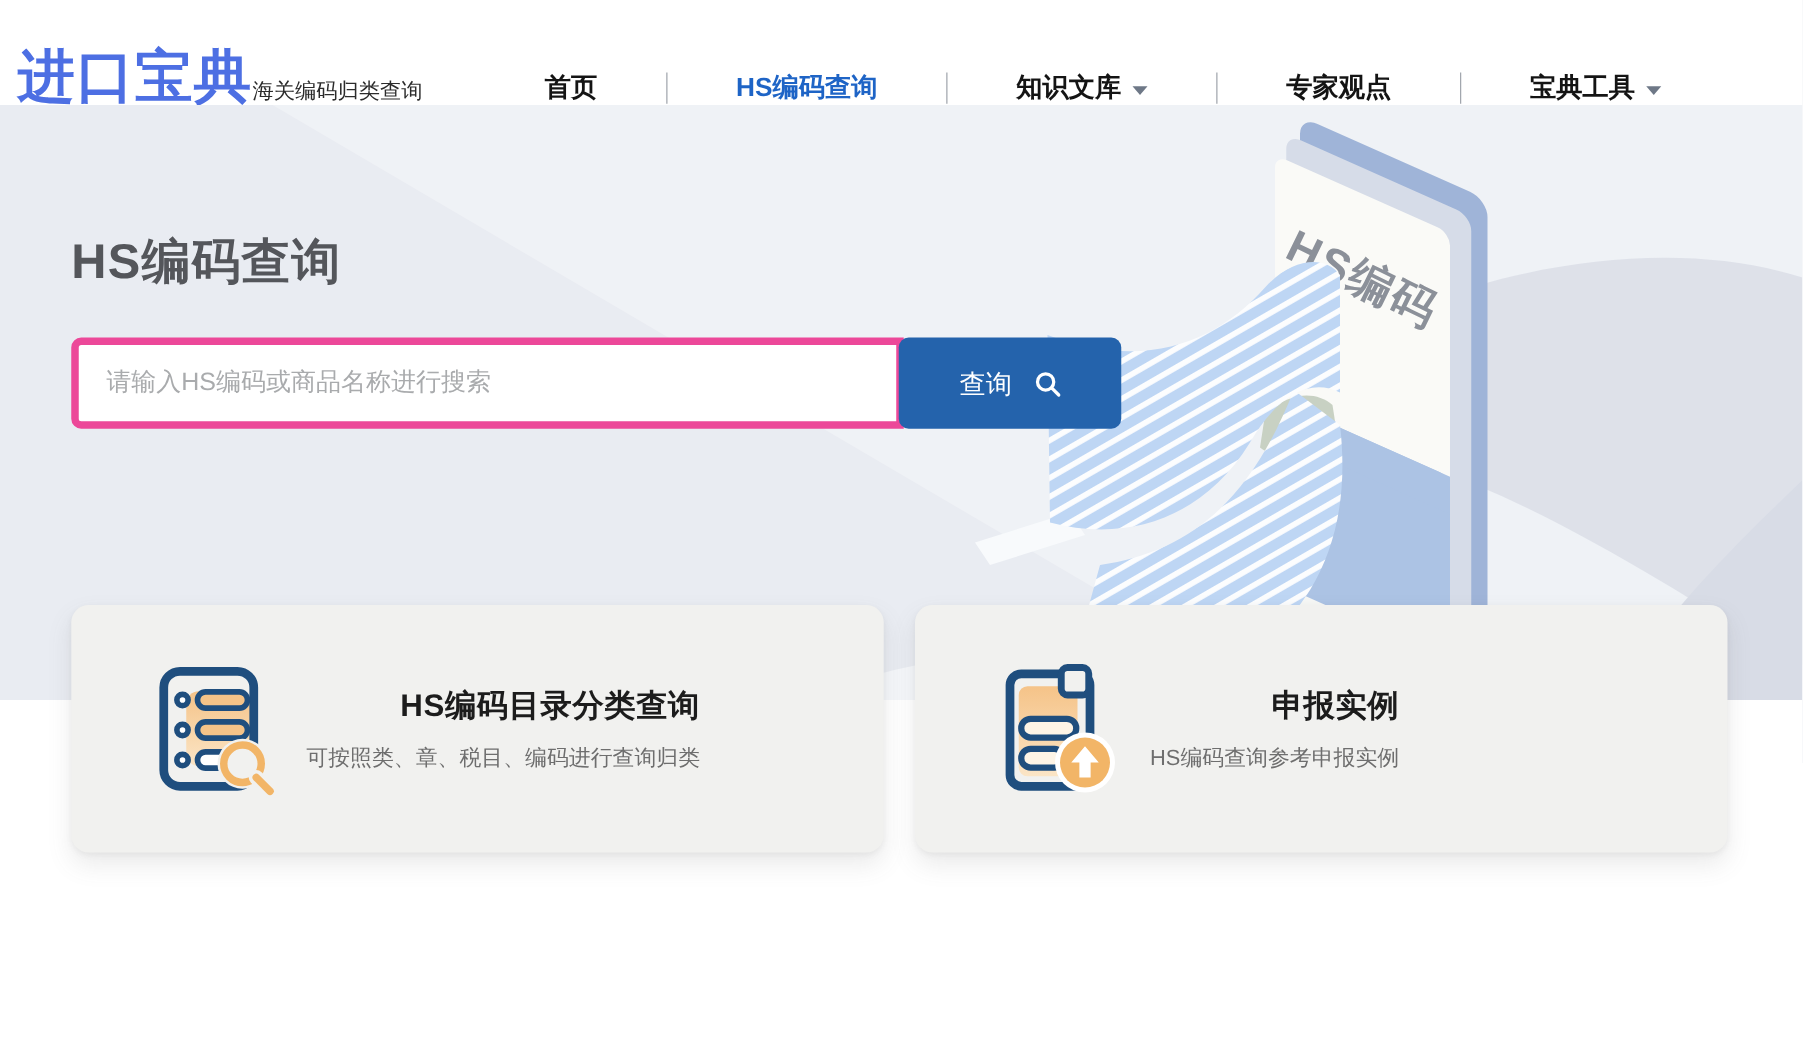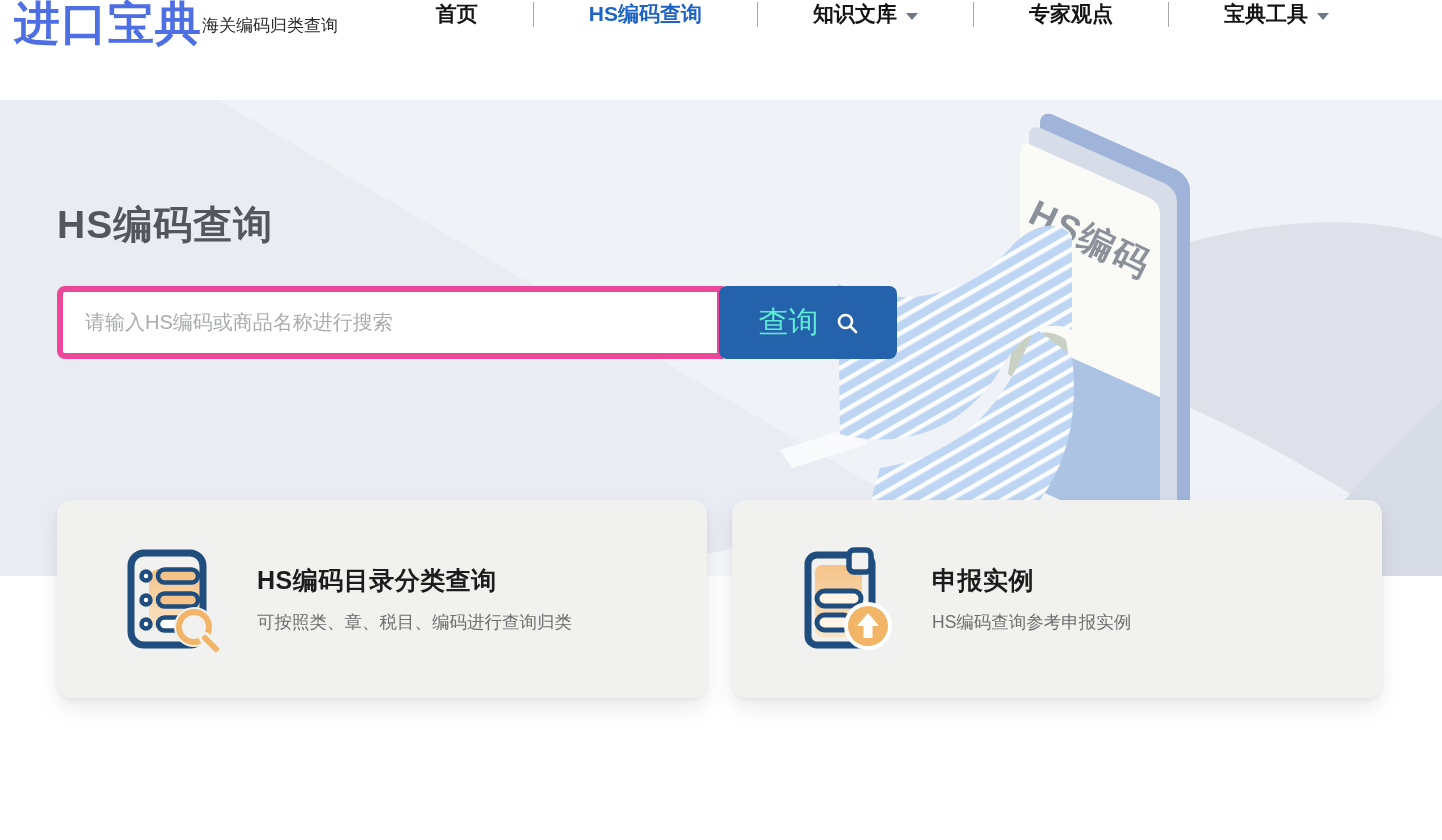--- a/index.html
+++ b/index.html
@@ -5,44 +5,44 @@
   :root{
     --brand-blue:#4D6FE3; --nav-active:#1E64C6; --button-blue:#2463AC;
     --hero-bg:#E9ECF2; --card-bg:#F1F1EF; --icon-navy:#1F4E7E; --icon-orange:#F2B567;
   }
   *{box-sizing:border-box;}
   html,body{margin:0;padding:0;}
   body{font-family:"Liberation Sans","DejaVu Sans",sans-serif;background:#fff;}
   .page{width:1442px;height:840px;position:relative;overflow:hidden;background:#fff;}
 
   
-  .site-header{height:100px;display:flex;align-items:flex-start;padding:0 58px 0 14px;background:#fff;}
+  .site-header{height:84px;display:flex;align-items:flex-end;padding:0 58px 0 14px;background:#fff;}
   .logo{font-size:46px;font-weight:900;color:var(--brand-blue);letter-spacing:1px;line-height:1;cursor:pointer;}
   .tagline{font-size:17px;color:#2b2b2b;padding-top:14px;}
   .main-nav{margin-left:auto;display:flex;align-items:center;}
   .nav-item{font-size:21px;font-weight:700;color:#141414;margin:0 55px;cursor:pointer;display:flex;align-items:center;white-space:nowrap;}
   .nav-item.active{color:var(--nav-active);}
   .nav-divider{width:1px;height:25px;background:#a2a7ae;}
   .chevron{width:0;height:0;border-left:6px solid transparent;border-right:6px solid transparent;border-top:7px solid #6e7887;margin-left:9px;margin-top:4px;}
 
   
   .hero{position:relative;height:476px;background:var(--hero-bg);overflow:hidden;}
   .hero-illustration{position:absolute;left:0;top:0;display:block;}
   .hero-content{position:relative;z-index:2;padding-left:57px;}
   .hero-title{font-size:39px;font-weight:700;color:#54565B;margin:0;padding-top:98px;letter-spacing:1px;}
   .search-row{display:flex;margin-top:34px;width:840px;height:73px;}
   .search-input{flex:1;min-width:0;border:6px solid #ec4899;border-radius:8px 0 0 8px;padding:0 22px;font-size:20px;color:#333;background:#fff;outline:none;}
   .search-input::placeholder{color:#A9ABAD;}
-  .search-button{width:178px;flex:0 0 auto;border:none;background:var(--button-blue);color:#5eead4;font-size:30px;border-radius:8px;margin-left:-4px;display:flex;align-items:center;justify-content:center;gap:17px;cursor:pointer;font-family:inherit;}
+  .search-button{width:178px;flex:0 0 auto;border:none;background:var(--button-blue);color:#ffffff;font-size:21px;border-radius:8px;margin-left:-4px;display:flex;align-items:center;justify-content:center;gap:17px;cursor:pointer;font-family:inherit;}
 
   
   .cards{position:relative;z-index:3;display:flex;gap:25px;margin:-76px 60px 0 57px;}
   .card{flex:1;height:198px;background:var(--card-bg);border-radius:14px;
         box-shadow:0 10px 20px rgba(100,100,100,.13),0 2px 5px rgba(0,0,0,.05);
-        display:flex;align-items:center;padding:0 30px 0 56px;gap:32px;cursor:pointer;}
+        display:flex;align-items:center;padding:0 30px 0 56px;gap:20px;cursor:pointer;text-align:right;}
   .card-icon{width:112px;height:112px;flex:0 0 auto;}
   .card-title{font-size:25px;font-weight:700;color:#1c1c1c;margin:0 0 13px;letter-spacing:.5px;}
   .card-desc{font-size:17.5px;color:#6E6E6E;margin:0;}
 </style>
 </head>
 <body>
 
 <div class="page">
 
   <header class="site-header">

